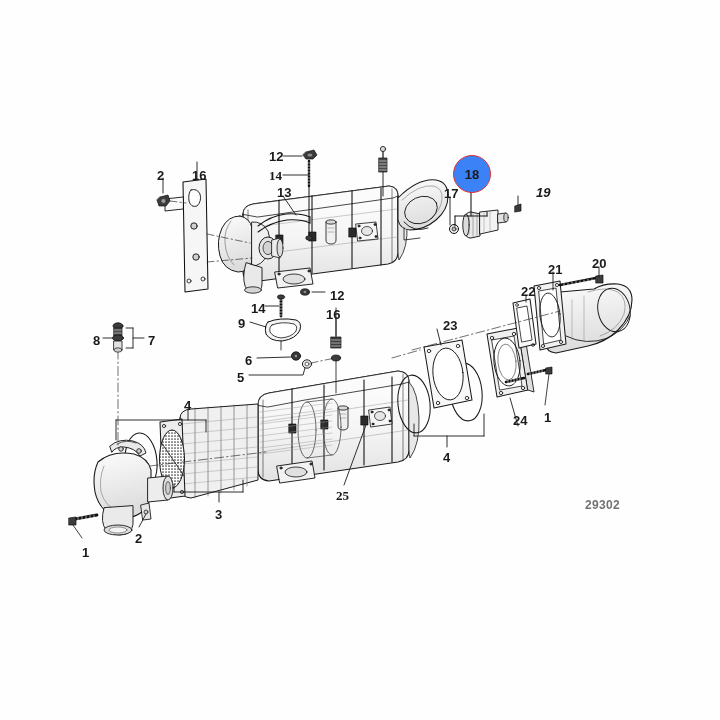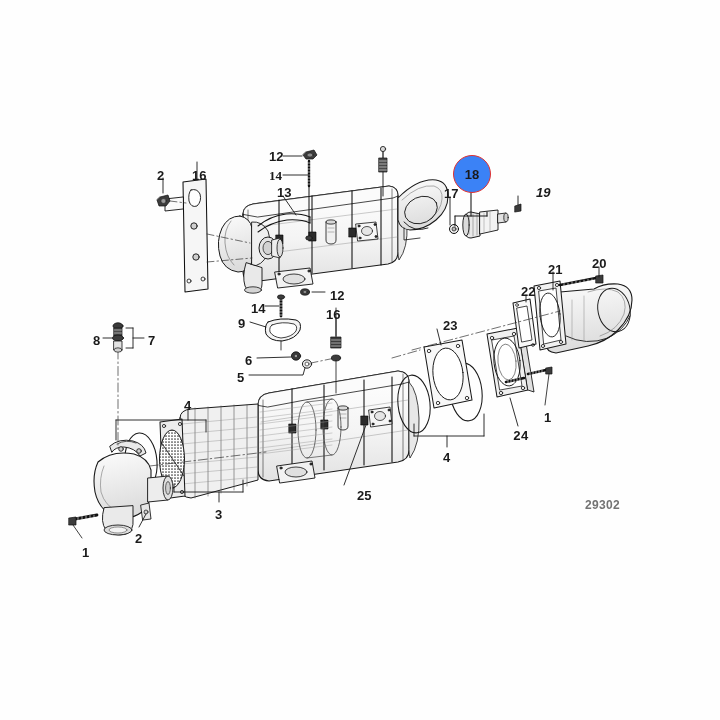--- a/index.html
+++ b/index.html
@@ -561,24 +561,24 @@
   <div class="callout" style="left:330px;top:289px;">12</div>
   <div class="callout" style="left:251px;top:302px;">14</div>
   <div class="callout" style="left:238px;top:317px;">9</div>
   <div class="callout" style="left:326px;top:308px;">16</div>
   <div class="callout" style="left:430px;top:319px;margin-left:13px;">23</div>
   <div class="callout" style="left:93px;top:334px;">8</div>
   <div class="callout" style="left:148px;top:334px;">7</div>
   <div class="callout" style="left:245px;top:354px;">6</div>
   <div class="callout" style="left:237px;top:371px;">5</div>
   <div class="callout" style="left:544px;top:411px;">1</div>
-  <div class="callout" style="left:513px;top:430px;font-family:Liberation Mono, monospace;">24</div>
+  <div class="callout" style="left:513px;top:414px;">24</div>
   <div class="callout" style="left:184px;top:399px;">4</div>
   <div class="callout" style="left:443px;top:451px;">4</div>
   <div class="callout" style="left:215px;top:508px;">3</div>
-  <div class="callout" style="left:357px;top:489px;">25</div>
+  <div class="callout" style="left:336px;top:489px;font-family:Liberation Serif, serif;">25</div>
   <div class="callout" style="left:135px;top:532px;">2</div>
   <div class="callout" style="left:82px;top:546px;">1</div>
 
   <div class="partnum" style="left:585px;top:498px;">29302</div>
 </div>
 
 </div>
 
 </body></html>

